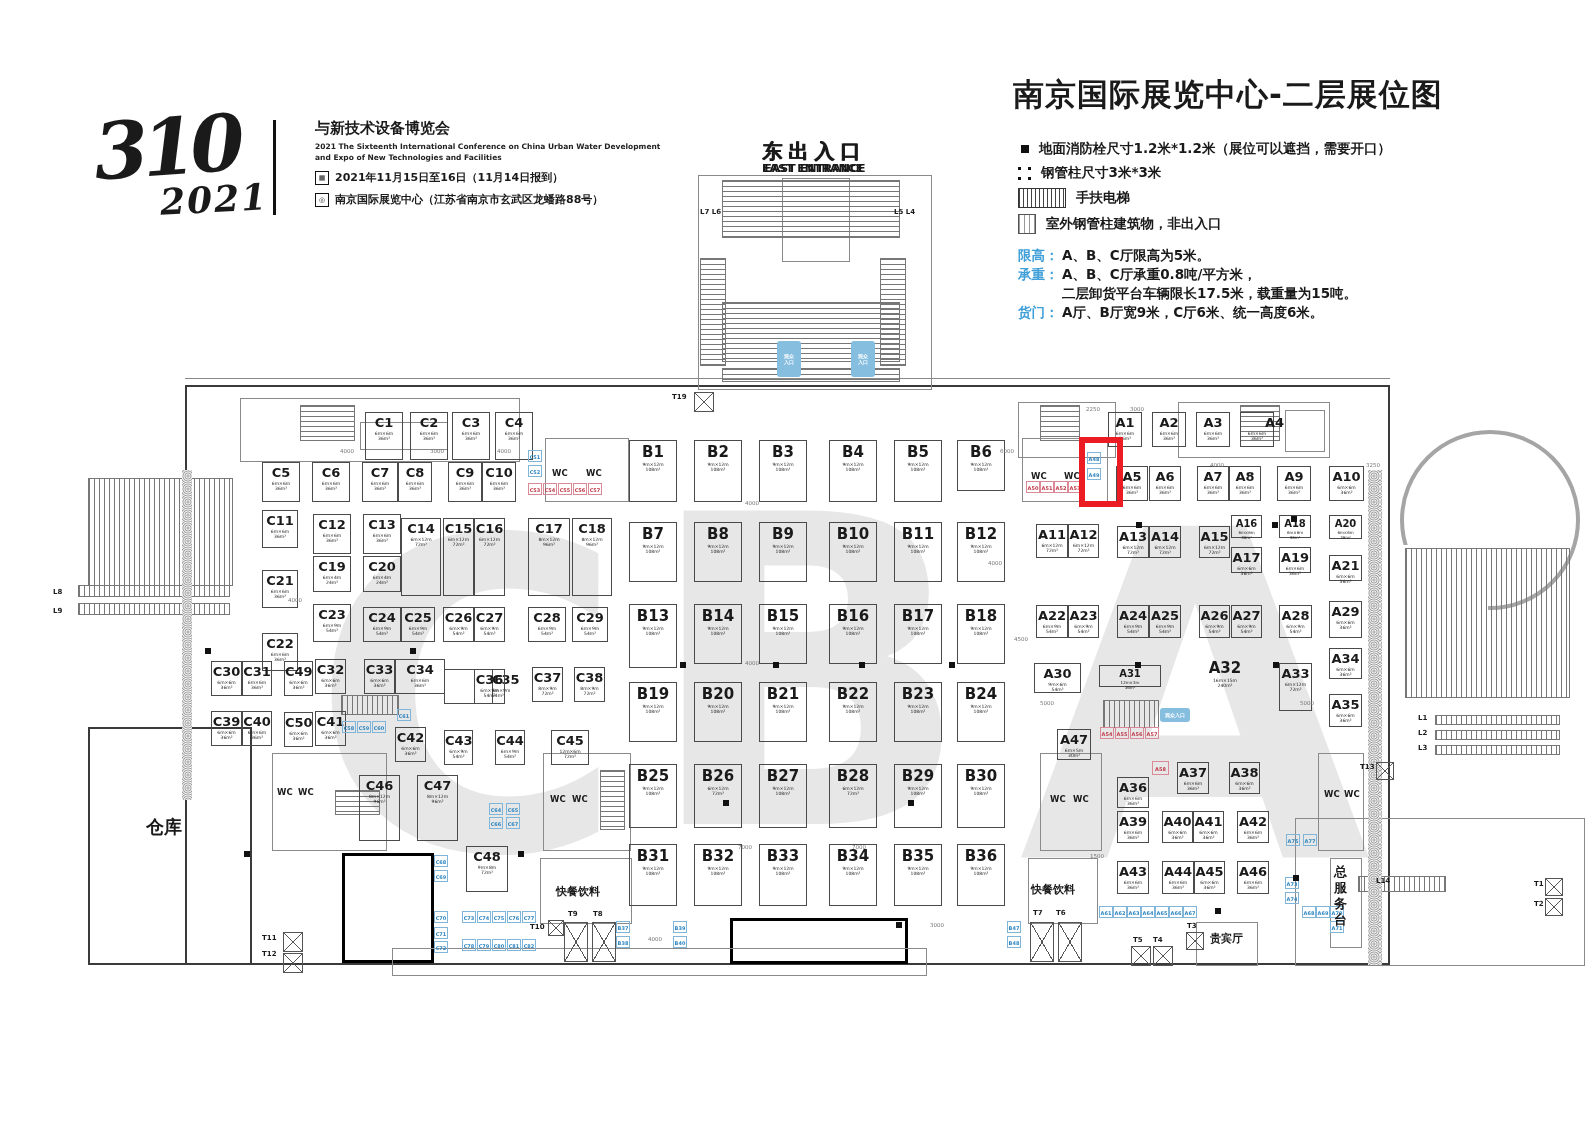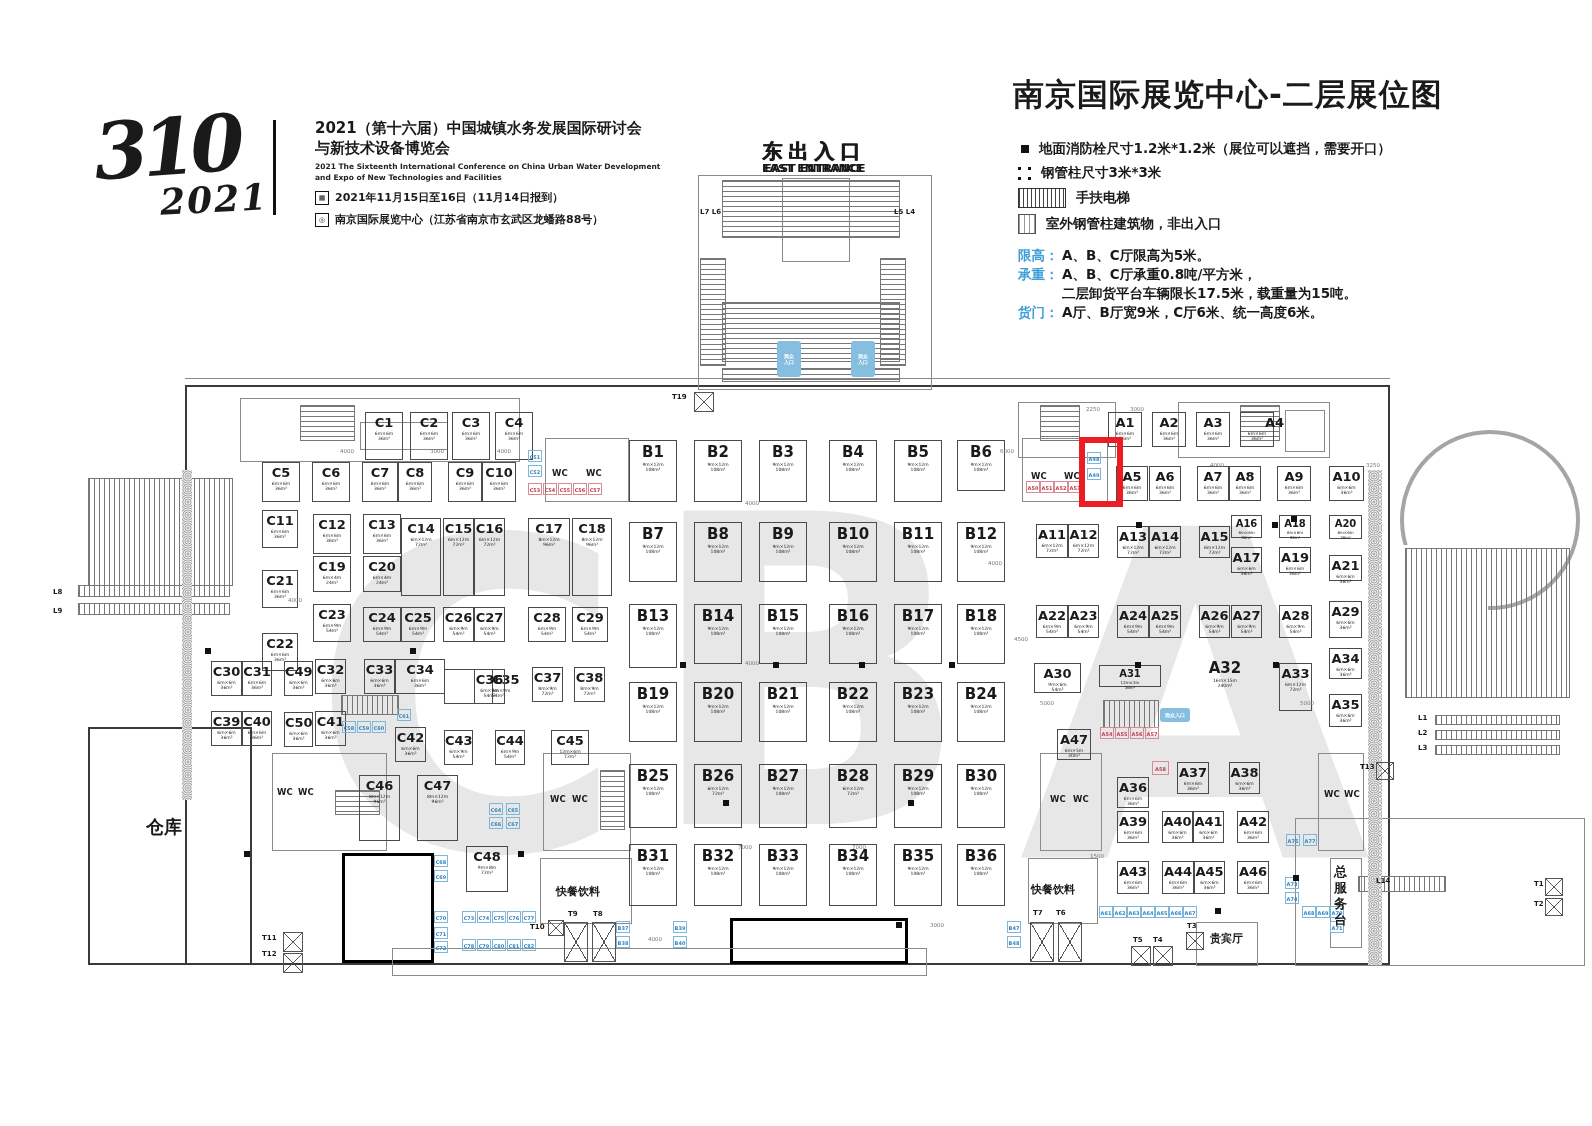--- a/index.html
+++ b/index.html
@@ -64,21 +64,20 @@
 </style>
 </head>
 <body>
 
 <div id="canvas">
 
   <div class="abs" id="logo-mark">310</div>
   <div class="abs" id="logo-year">2021</div>
   <div class="abs" id="logo-divider"></div>
   <div class="abs" id="evt">
-    <div class="t">2021（第十六届）中国城镇水务发展国际研讨会</div>
     <div class="t">与新技术设备博览会</div>
     <div class="e">
       <span>2021 The Sixteenth International Conference on China Urban Water Development</span><br>
       <span>and Expo of New Technologies and Facilities</span>
     </div>
     <div class="row">
       <span class="mini-ic">▦</span>
       <span>2021年11月15日至16日（11月14日报到）</span>
     </div>
     <div class="row">

